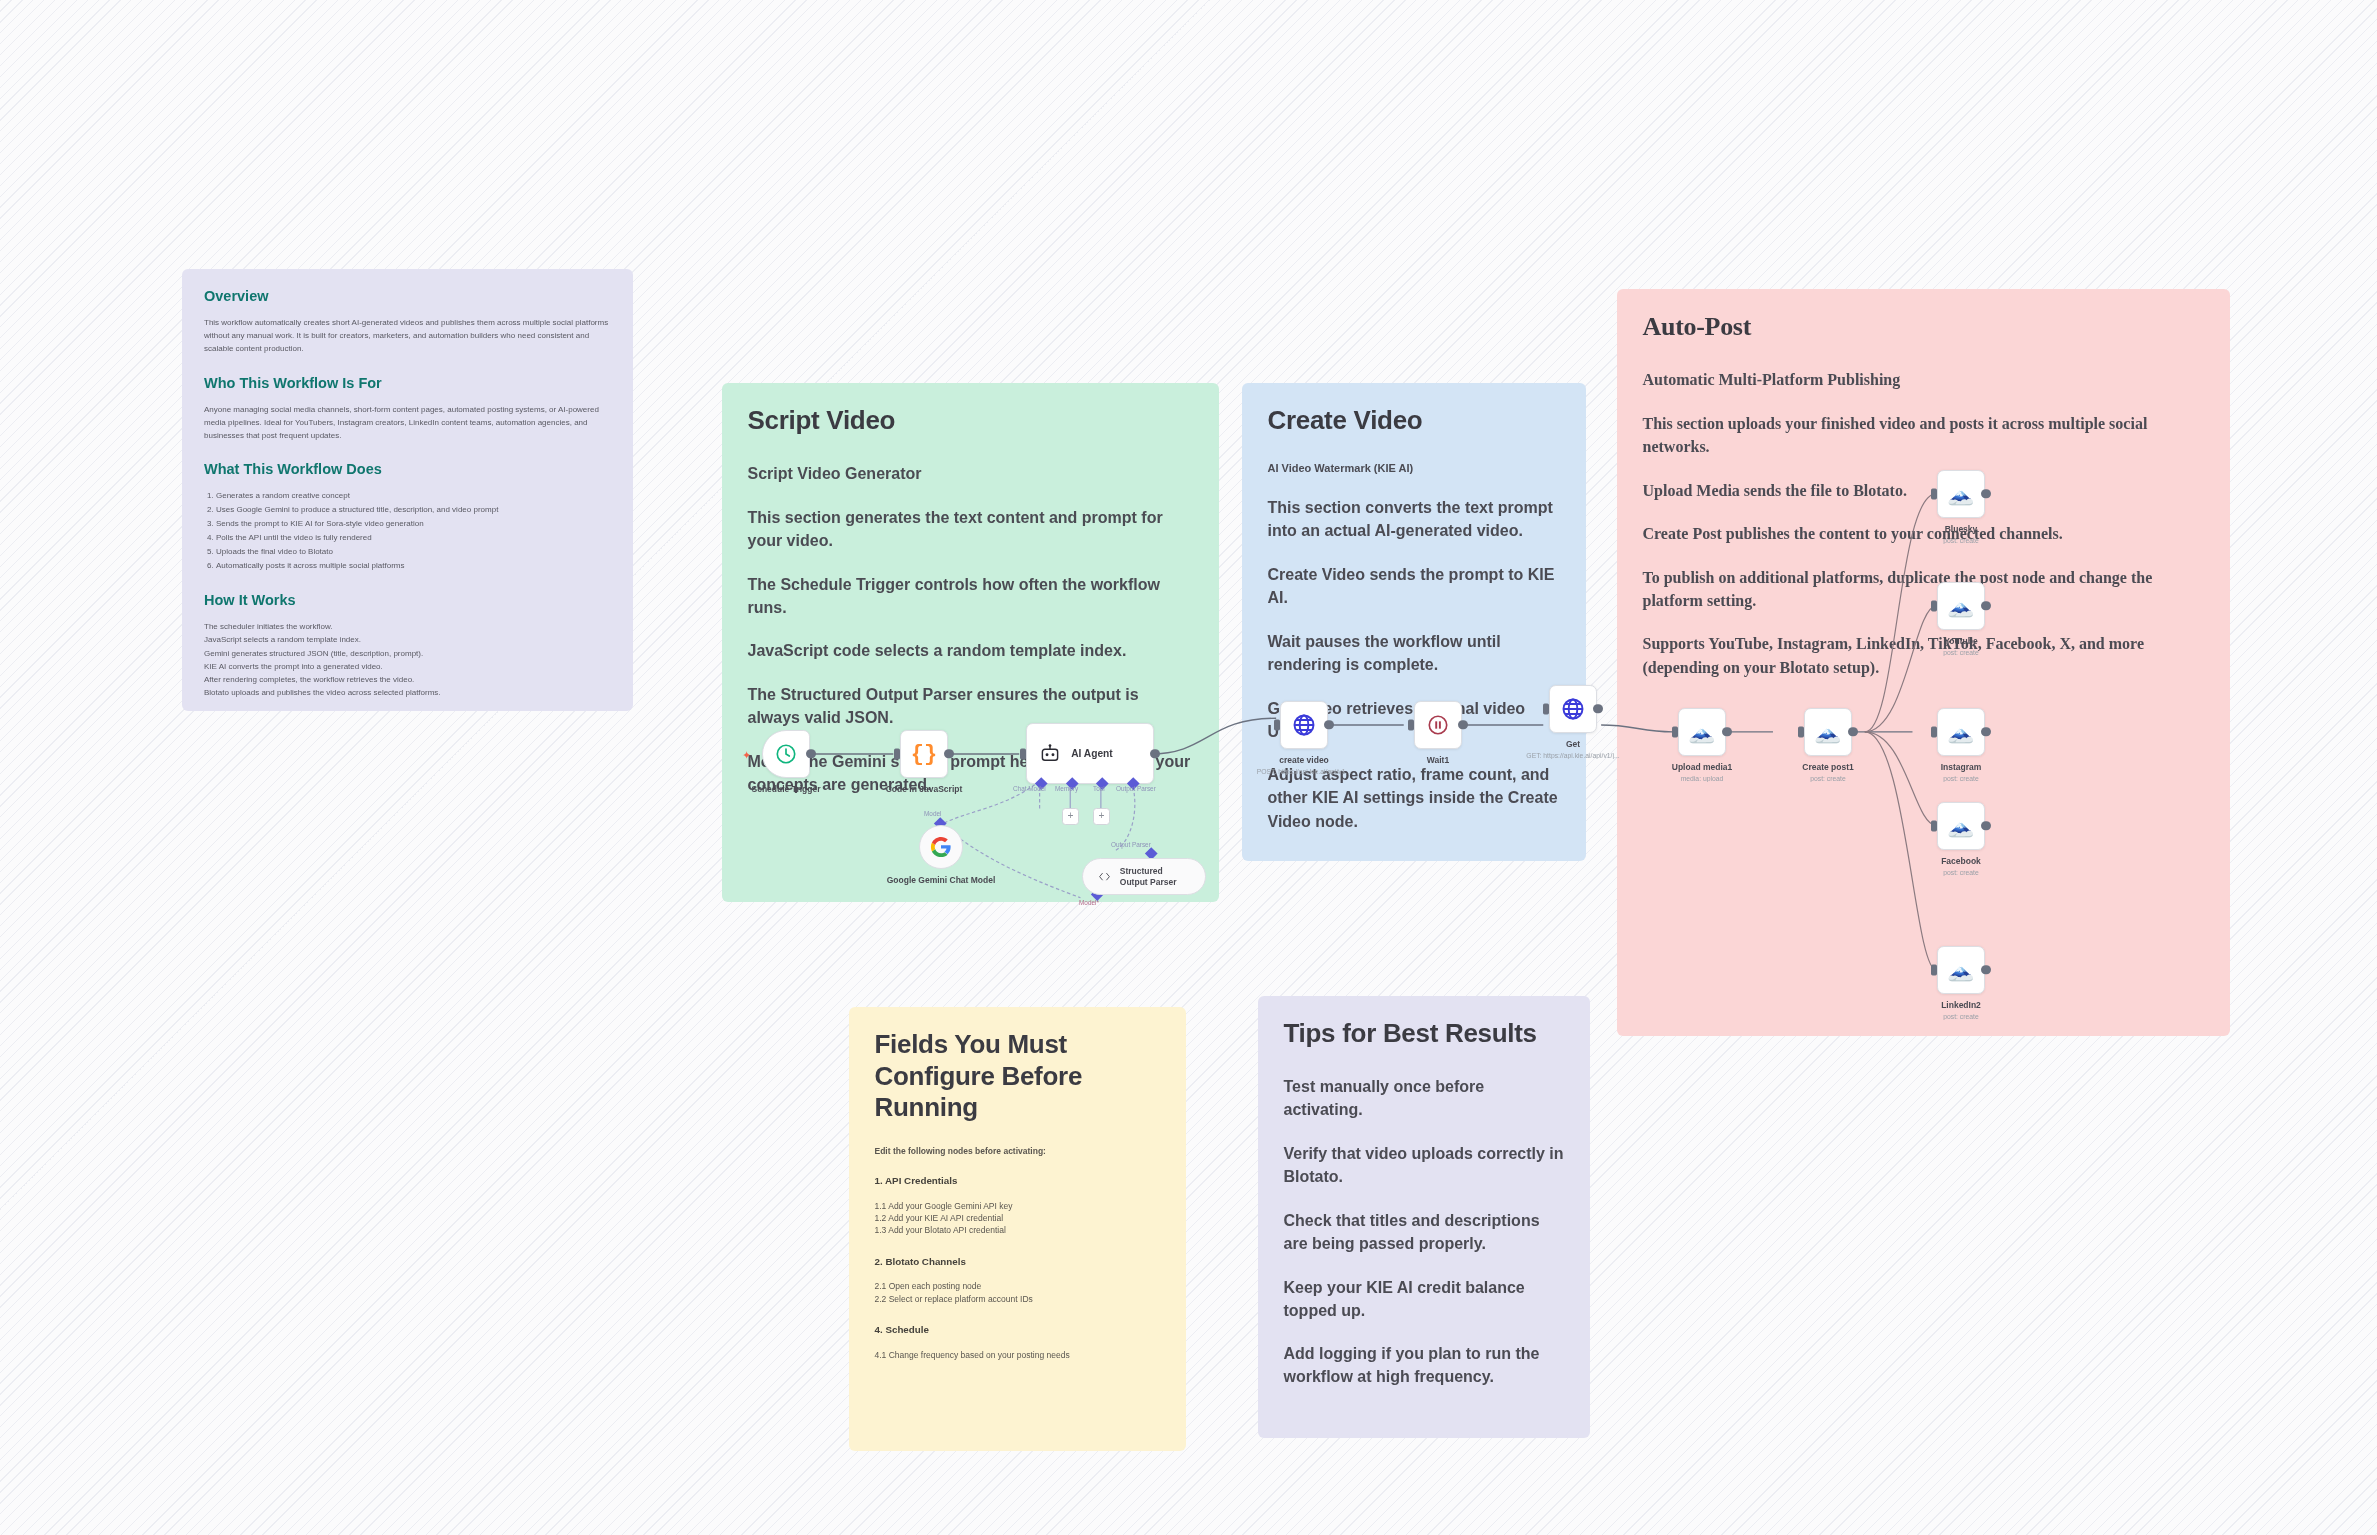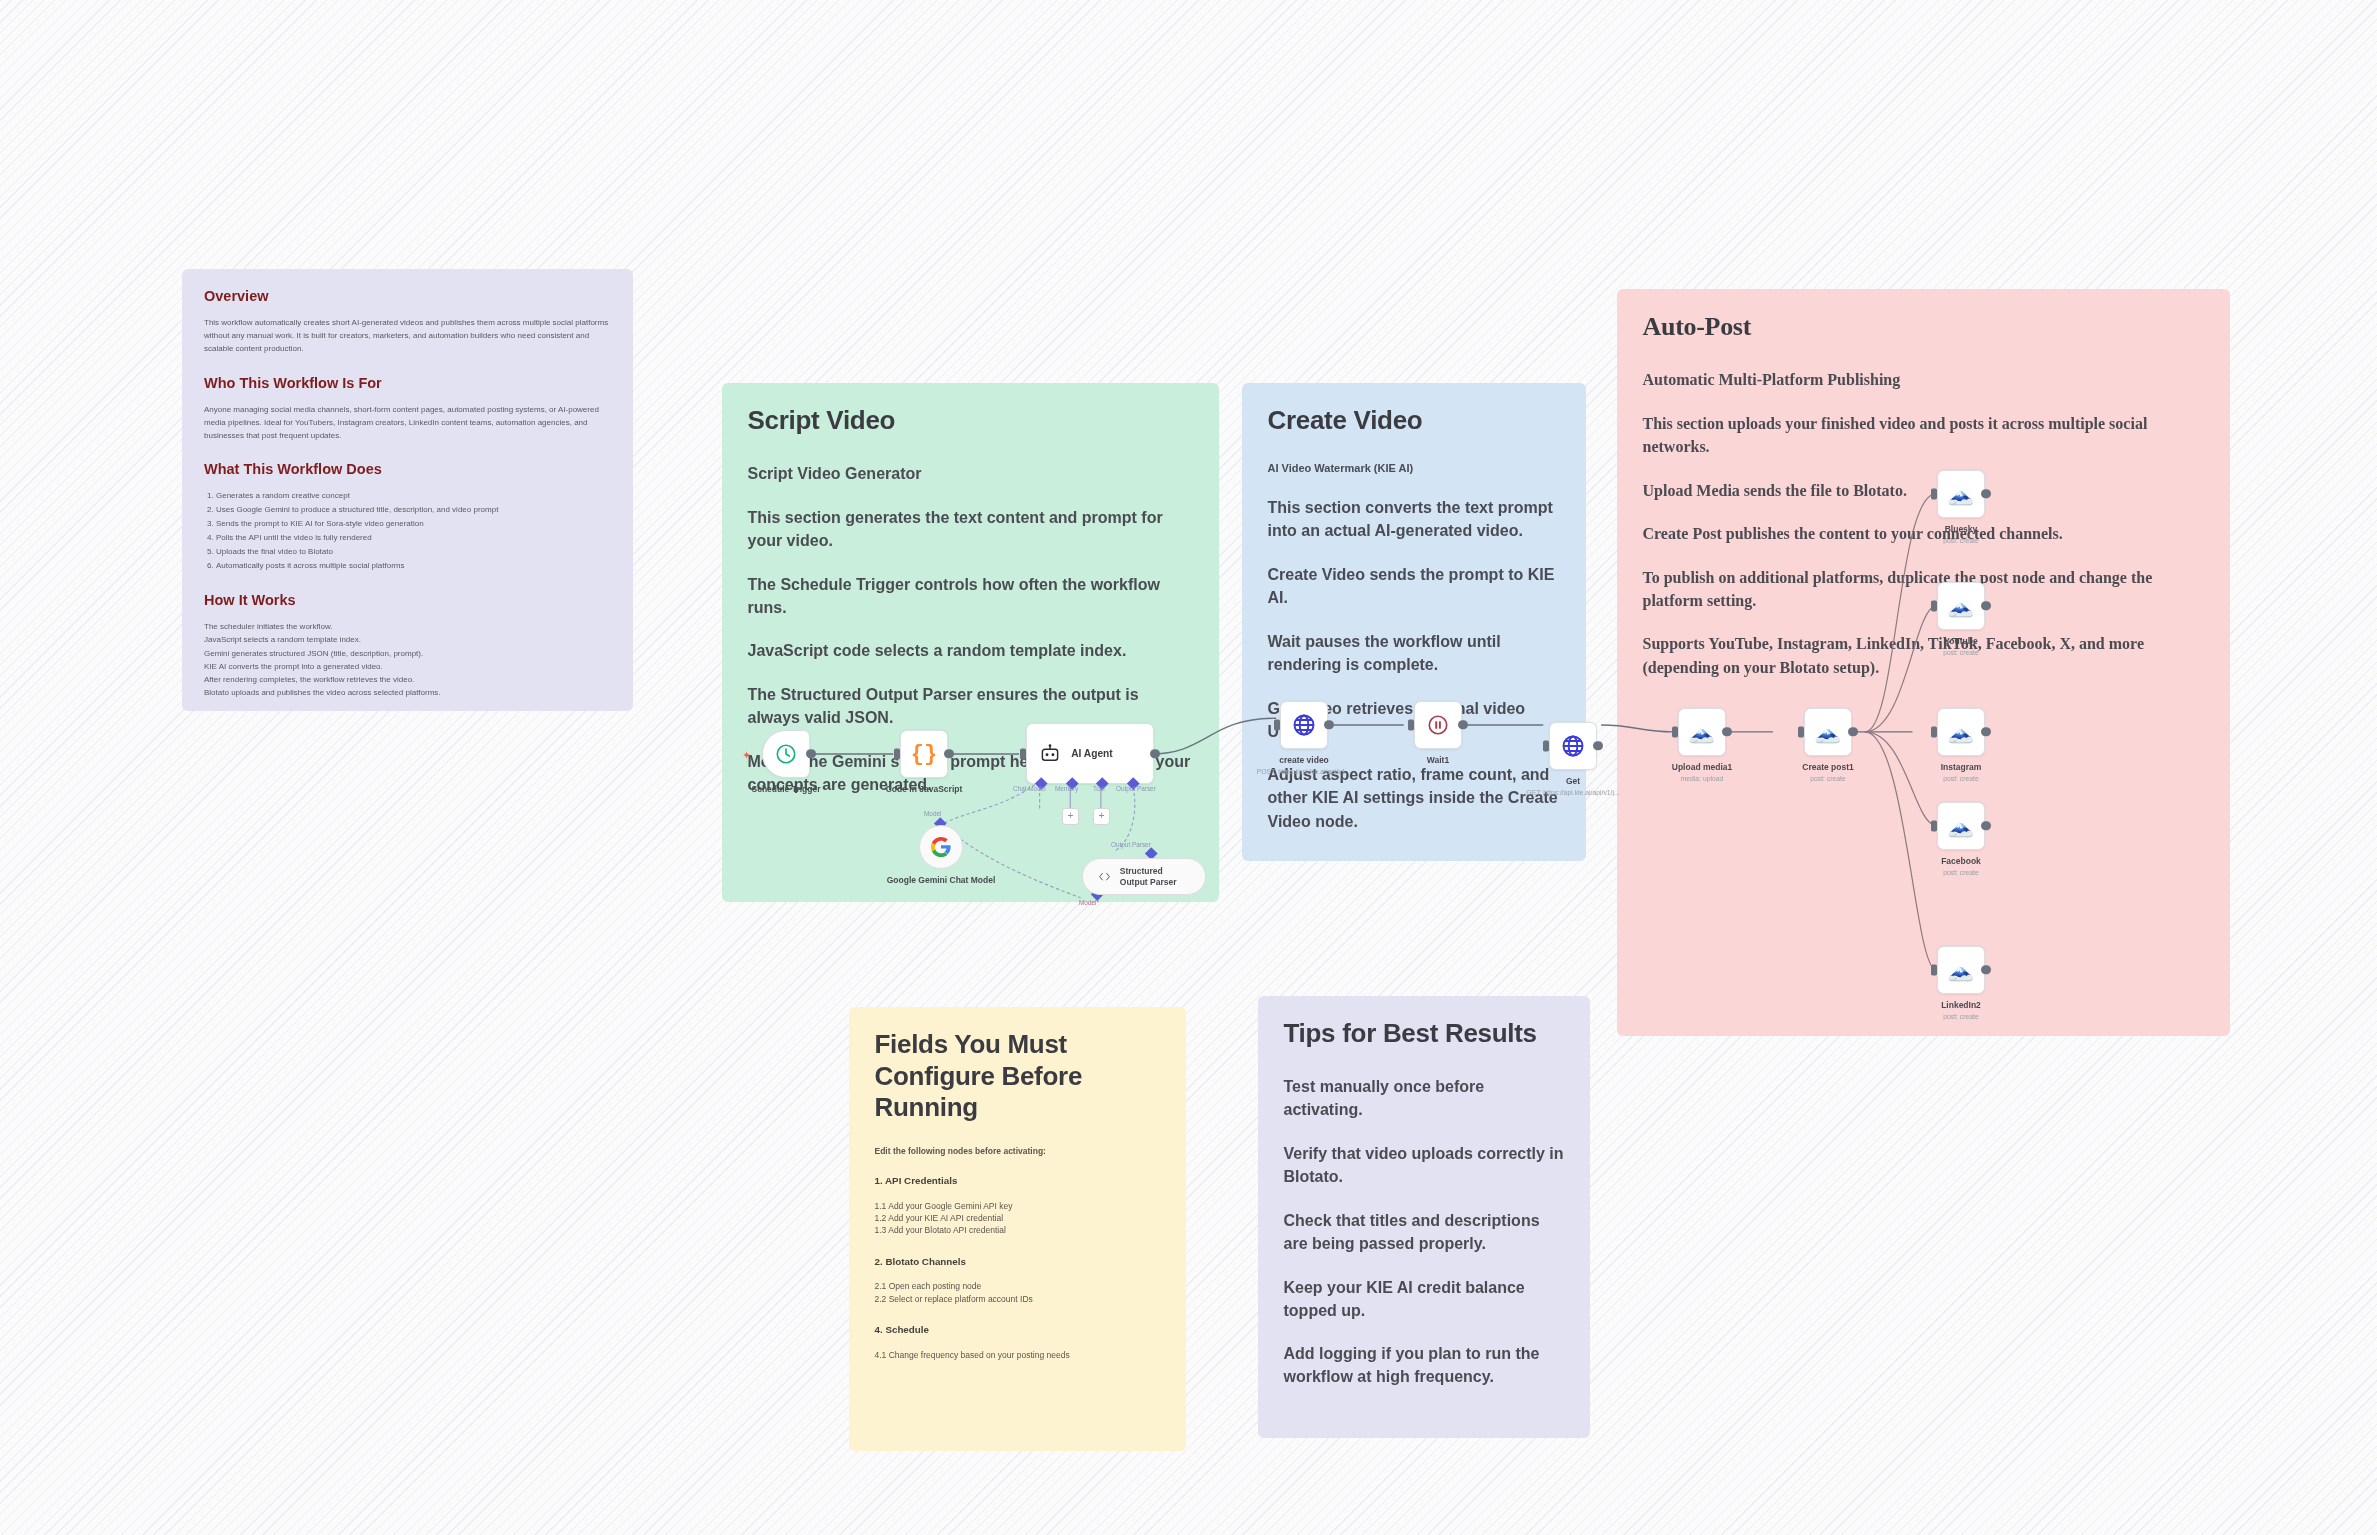--- a/index.html
+++ b/index.html
@@ -31,21 +31,21 @@
   }
   .sticky h1 {
     font-size: 26px; font-weight: 700; color: #3b3b42;
     letter-spacing: -0.3px; margin-bottom: 25.5px; line-height: 1.22;
   }
   .sticky p { font-size: 16px; line-height: 1.45; margin-bottom: 20.4px; font-weight: 600; color: #4b4b53;}
   .sticky p.bold { font-weight: 700; }
 
   
   #note-overview { left: 182px; top: 269px; width: 451px; height: 442px; background: #e3e2f2; padding: 19px 22px;}
-  #note-overview h2 { font-size: 14.5px; font-weight: 700; color: #7f1d1d; margin: 0 0 12px 0;}
+  #note-overview h2 { font-size: 14.5px; font-weight: 700; color: #0f766e; margin: 0 0 12px 0;}
   #note-overview h2.spaced { margin-top: 19px; }
   #note-overview .body { font-size: 8px; line-height: 1.65; color: #5a5a63; font-weight: 500; margin-bottom: 5.1px;}
   #note-overview ol { font-size: 8px; line-height: 1.75; color: #5a5a63; margin: 0 0 3.4px 12px; font-weight:500;}
   #note-overview ol li { list-style: decimal; }
   #note-overview .lines div { font-size: 8px; line-height: 1.65; color:#5a5a63; font-weight:500;}
 
   
   #note-script { left: 722px; top: 383px; width: 497px; height: 519px; background: #c9efdc; }
   
   #note-create { left: 1242px; top: 383px; width: 344px; height: 478px; background: #d3e4f5; }
@@ -316,21 +316,21 @@
     <svg width="22" height="22" viewBox="0 0 24 24">
       <circle cx="12" cy="12" r="9.5" fill="none" stroke="#a93b4e" stroke-width="1.8"></circle>
       <rect x="9" y="8" width="2.1" height="8" fill="#a93b4e"></rect>
       <rect x="13" y="8" width="2.1" height="8" fill="#a93b4e"></rect>
     </svg>
     <span class="port in"></span>
     <span class="port out"></span>
     <span class="node-label" style="top:53px;">Wait1</span>
   </div>
 
-  <div class="node" style="left:1549px; top:722px;">
+  <div class="node" style="left:1549px; top:685px;">
     <svg width="24" height="24" viewBox="0 0 24 24">
       <circle cx="12" cy="12" r="9.5" fill="none" stroke="#3b3bd9" stroke-width="1.9"></circle>
       <ellipse cx="12" cy="12" rx="4.3" ry="9.5" fill="none" stroke="#3b3bd9" stroke-width="1.9"></ellipse>
       <path d="M2.7 12 H21.3 M4.1 7 H19.9 M4.1 17 H19.9" stroke="#3b3bd9" stroke-width="1.9"></path>
     </svg>
     <span class="port in"></span>
     <span class="port out"></span>
     <span class="node-label" style="top:53px;">Get</span>
     <span class="node-sub" style="top:66px;">GET: https://api.kie.ai/api/v1/j...</span>
   </div>

